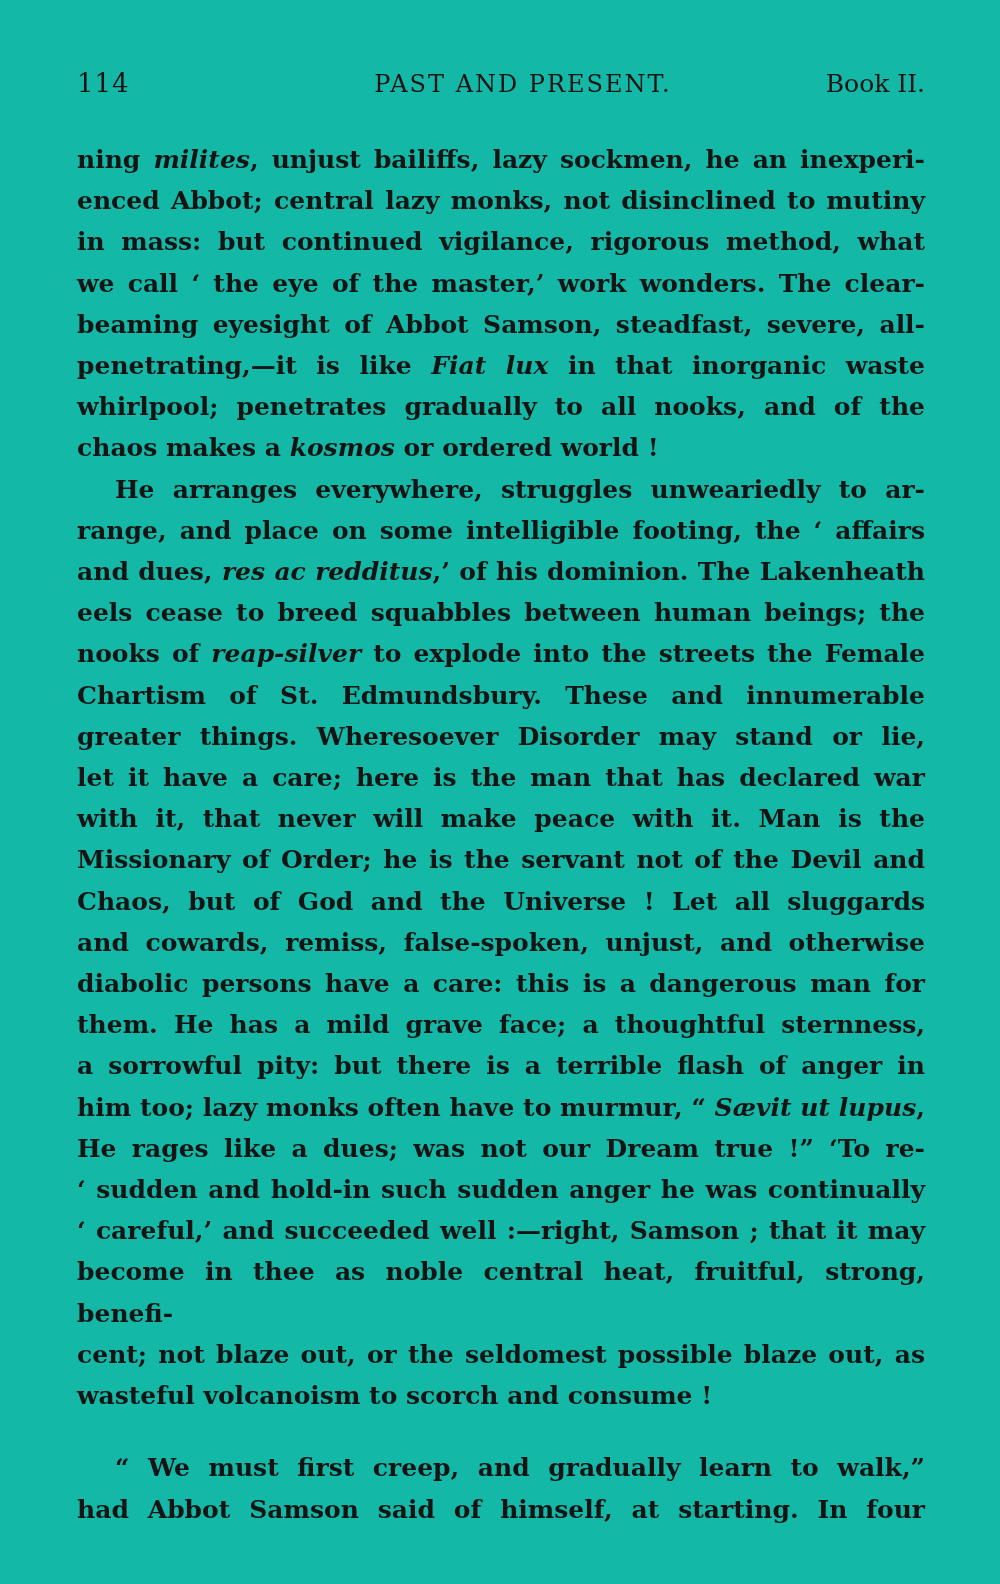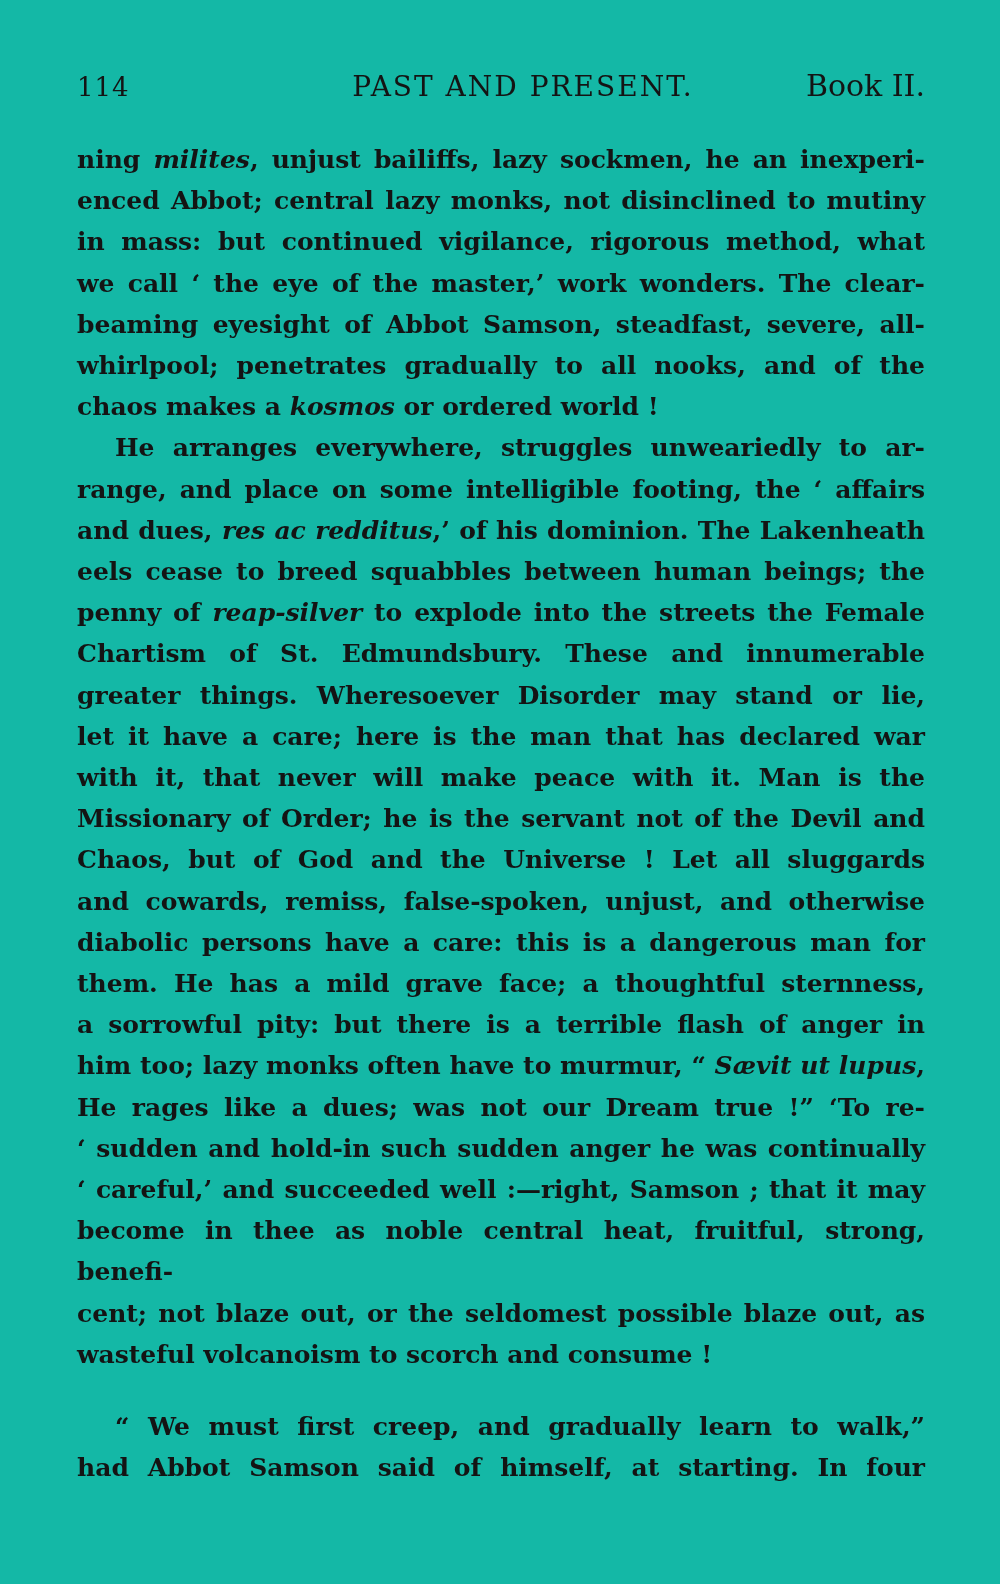--- a/index.html
+++ b/index.html
@@ -24,27 +24,27 @@
     display: grid;
     grid-template-columns: 1fr auto 1fr;
     align-items: baseline;
   }
   .page-number {
     font-size: 26px;
     justify-self: start;
     letter-spacing: 1px;
   }
   .running-title {
-    font-size: 28px;
+    font-size: 24px;
     letter-spacing: 2px;
     justify-self: center;
     margin-left: 44px;
   }
   .book-label {
-    font-size: 30px;
+    font-size: 25px;
     justify-self: end;
     text-align: center;
   }
   .page-body {
     position: absolute;
     top: 139px;
     left: 77px;
     width: 848px;
     font-size: 25px;
     line-height: 41.2px;
@@ -69,29 +69,30 @@
     <span class="running-title">PAST AND PRESENT.</span>
     <span class="book-label">Book II.</span>
   </div>
   <div class="page-body">
       <div class="paragraph">
         <div class="line"><span>ning </span><span class="italic">milites</span><span>, unjust bailiffs, lazy sockmen, he an inexperi-</span></div>
         <div class="line"><span>enced Abbot; central lazy monks, not disinclined to mutiny</span></div>
         <div class="line"><span>in mass: but continued vigilance, rigorous method, what</span></div>
         <div class="line"><span>we call ‘ the eye of the master,’ work wonders.  The clear-</span></div>
         <div class="line"><span>beaming eyesight of Abbot Samson, steadfast, severe, all-</span></div>
+        <div class="line"><span>penetrating,—it is like </span><span class="italic">Fiat lux</span><span> in that inorganic waste</span></div>
         <div class="line"><span>whirlpool; penetrates gradually to all nooks, and of the</span></div>
         <div class="line flush"><span>chaos makes a </span><span class="italic">kosmos</span><span> or ordered world !</span></div>
       </div>
       <div class="paragraph">
         <div class="line indent"><span>He arranges everywhere, struggles unweariedly to ar-</span></div>
         <div class="line"><span>range, and place on some intelligible footing, the ‘ affairs</span></div>
         <div class="line"><span>and dues, </span><span class="italic">res ac redditus</span><span>,’ of his dominion.  The Lakenheath</span></div>
         <div class="line"><span>eels cease to breed squabbles between human beings; the</span></div>
-        <div class="line"><span>penny of </span><span class="italic">reap-silver</span><span> to explode into the streets the Female</span></div>
+        <div class="line"><span>nooks of </span><span class="italic">reap-silver</span><span> to explode into the streets the Female</span></div>
         <div class="line"><span>Chartism of St. Edmundsbury.  These and innumerable</span></div>
         <div class="line"><span>greater things.  Wheresoever Disorder may stand or lie,</span></div>
         <div class="line"><span>let it have a care; here is the man that has declared war</span></div>
         <div class="line"><span>with it, that never will make peace with it.  Man is the</span></div>
         <div class="line"><span>Missionary of Order; he is the servant not of the Devil and</span></div>
         <div class="line"><span>Chaos, but of God and the Universe !  Let all sluggards</span></div>
         <div class="line"><span>and cowards, remiss, false-spoken, unjust, and otherwise</span></div>
         <div class="line"><span>diabolic persons have a care: this is a dangerous man for</span></div>
         <div class="line"><span>them.  He has a mild grave face; a thoughtful sternness,</span></div>
         <div class="line"><span>a sorrowful pity: but there is a terrible flash of anger in</span></div>

